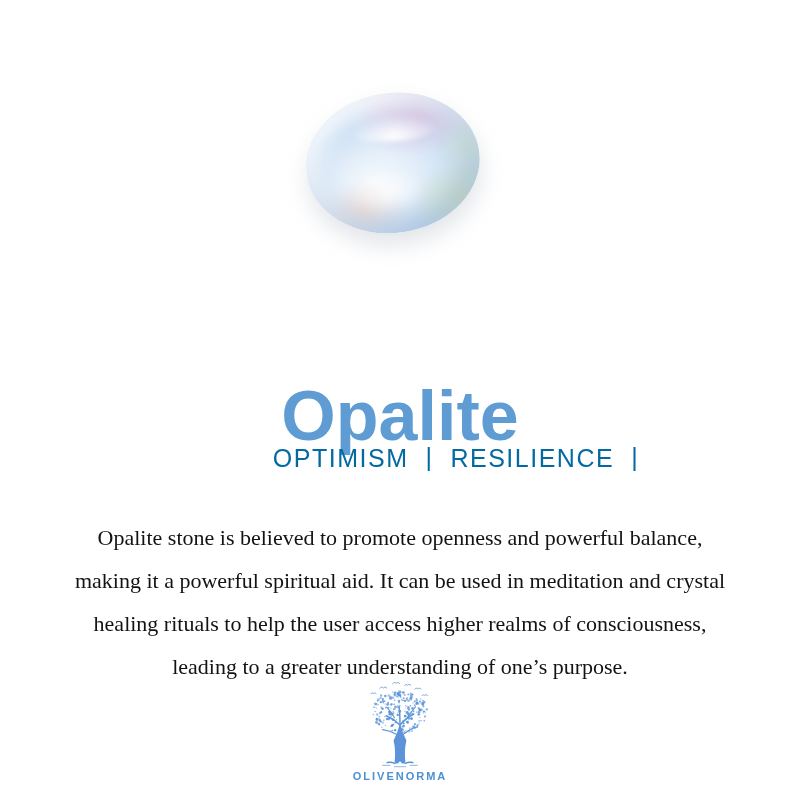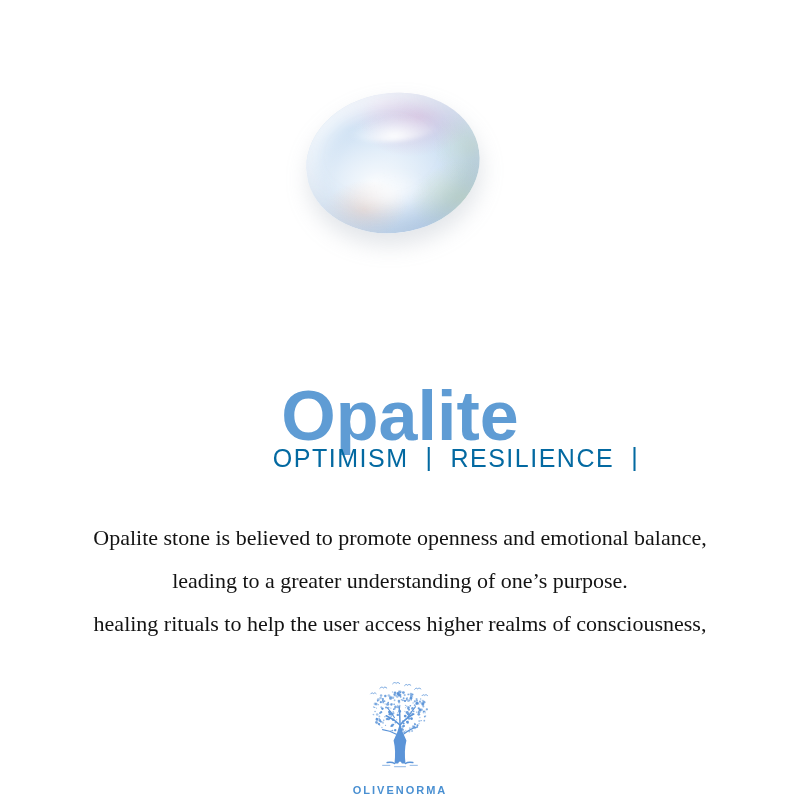--- a/index.html
+++ b/index.html
@@ -79,21 +79,21 @@
     text-align:center;
   }
 
   
   .logo{
     position:absolute;top:681px;left:0;width:100%;
     text-align:center;
   }
   .logo svg{display:block;margin:0 auto;}
   .brand{
-    margin-top:15px;
+    margin-top:1px;
     font-size:11px;font-weight:bold;letter-spacing:2px;
     color:#4a90d2;
   }
 </style>
 </head>
 <body>
 
 <div class="card">
 
   <div class="stone-wrap">
@@ -103,23 +103,24 @@
   <h1 class="title">Opalite</h1>
 
   <div class="traits">
     <span>OPTIMISM</span>
     <span class="pipe">|</span>
     <span>RESILIENCE</span>
     <span class="pipe">|</span>
   </div>
 
   <div class="description">
-    <div>Opalite stone is believed to promote openness and emotional balance,</div>
+    <div>Opalite stone is believed to promote openness and powerful balance,</div>
+    <div>making it a powerful spiritual aid. It can be used in meditation and crystal</div>
+    <div>healing rituals to help the user access higher realms of consciousness,</div>
     <div>leading to a greater understanding of one’s purpose.</div>
-    <div>healing rituals to help the user access higher realms of consciousness,</div>
   </div>
 
   <div class="logo">
     <svg id="tree" width="92" height="88" viewBox="0 0 100 96" aria-hidden="true">
 
       <path d="M44,90 C45,81 45,73 43,65 L47,56 L50,46 L53,56 L57,65 C55,73 55,81 56,90
                L52,90 C51,87 49,87 48,90 Z" fill="#5b94d8"></path>
 
       <path d="M44,90 Q41,88 36,89 M56,90 Q59,88 64,89" stroke="#5b94d8" stroke-width="1.6" fill="none" stroke-linecap="round"></path>
 

